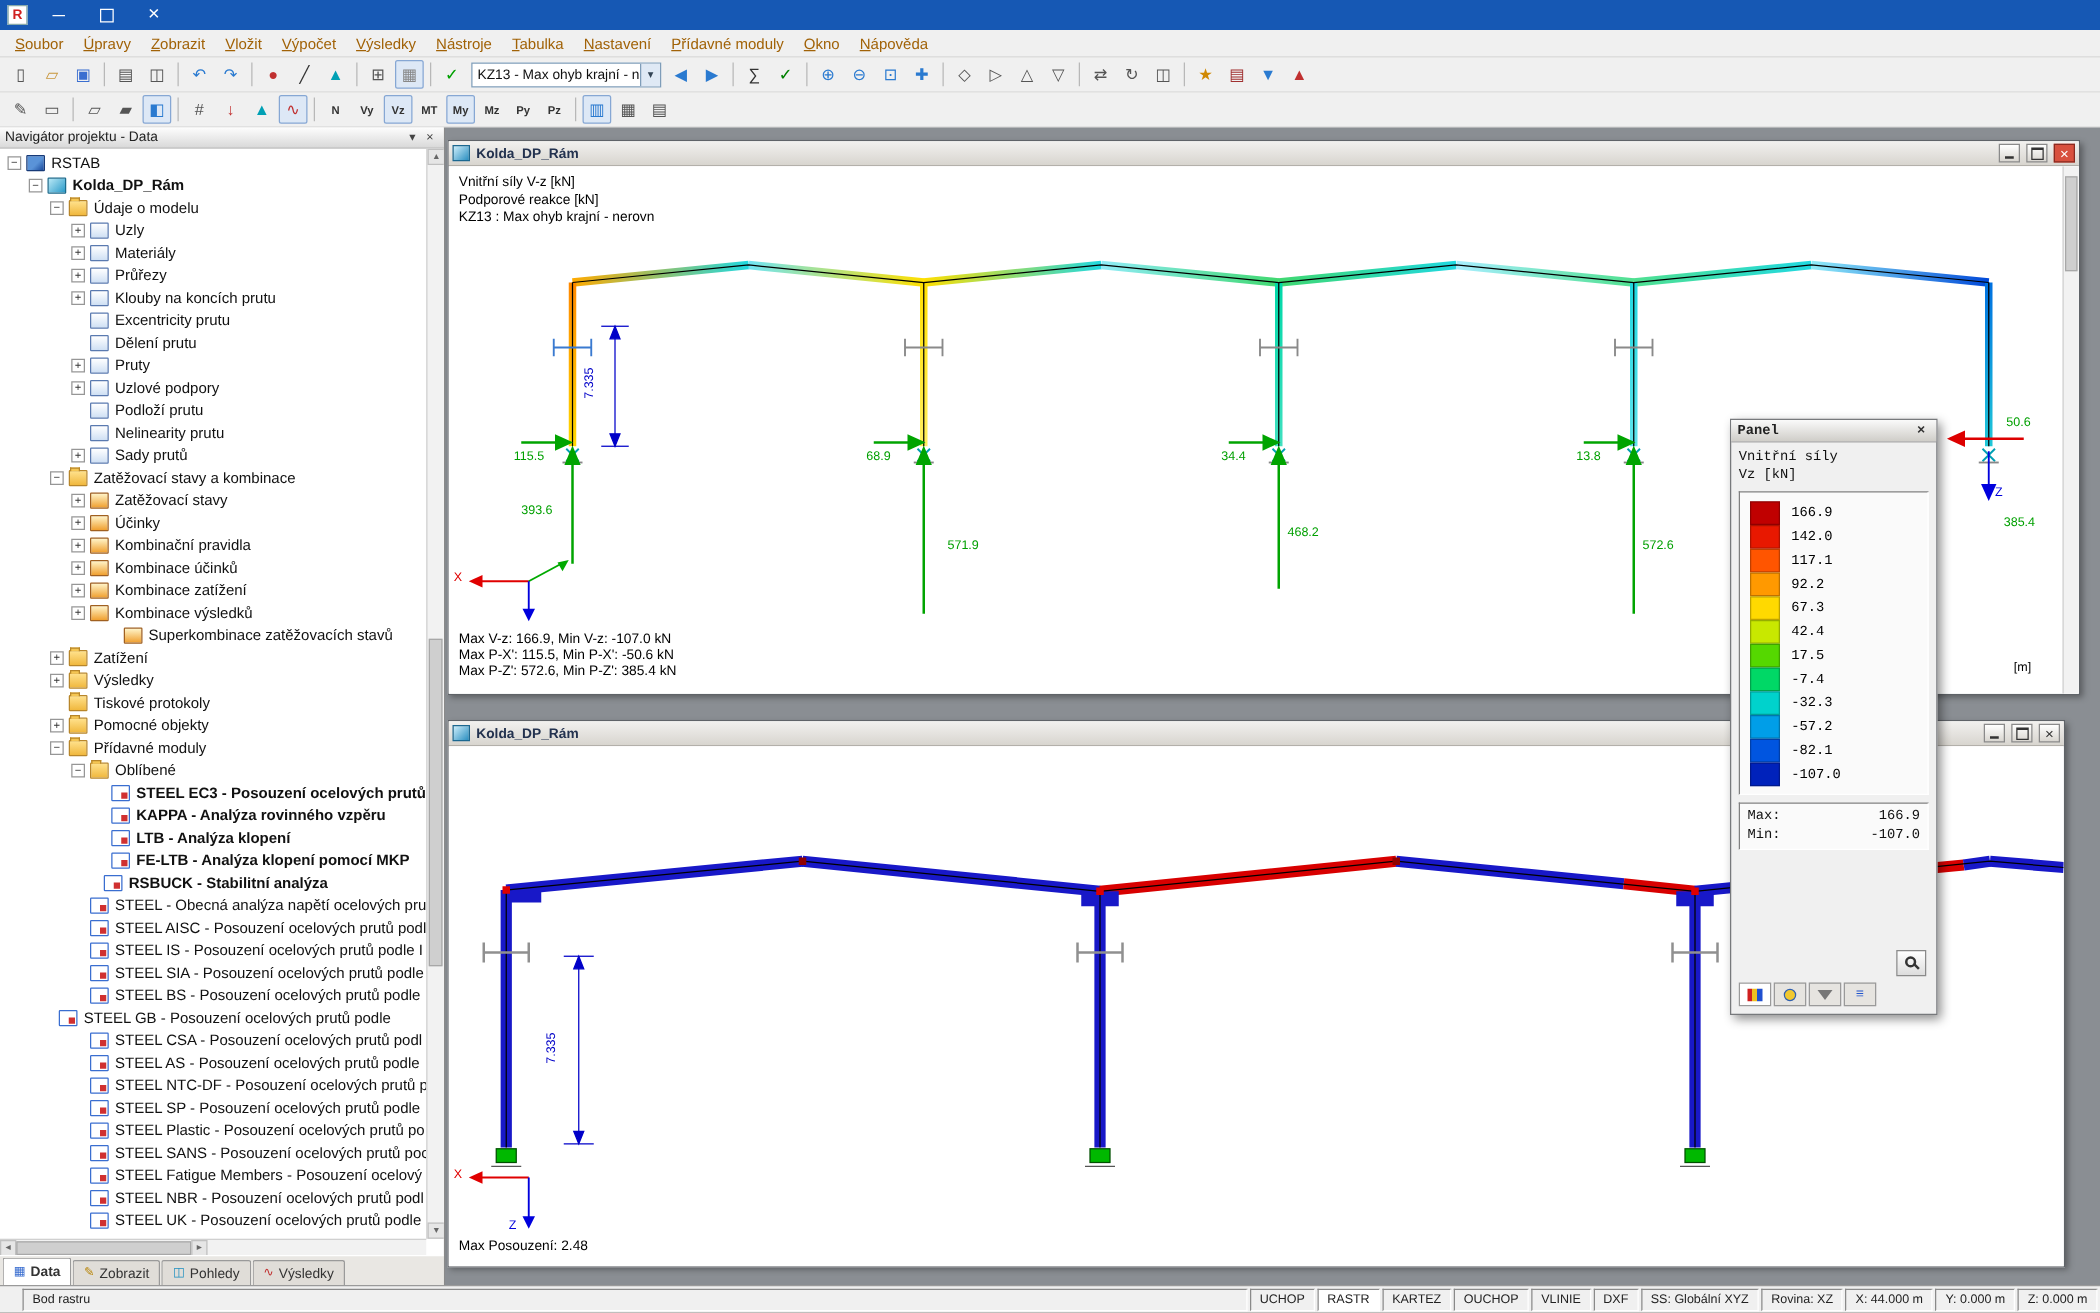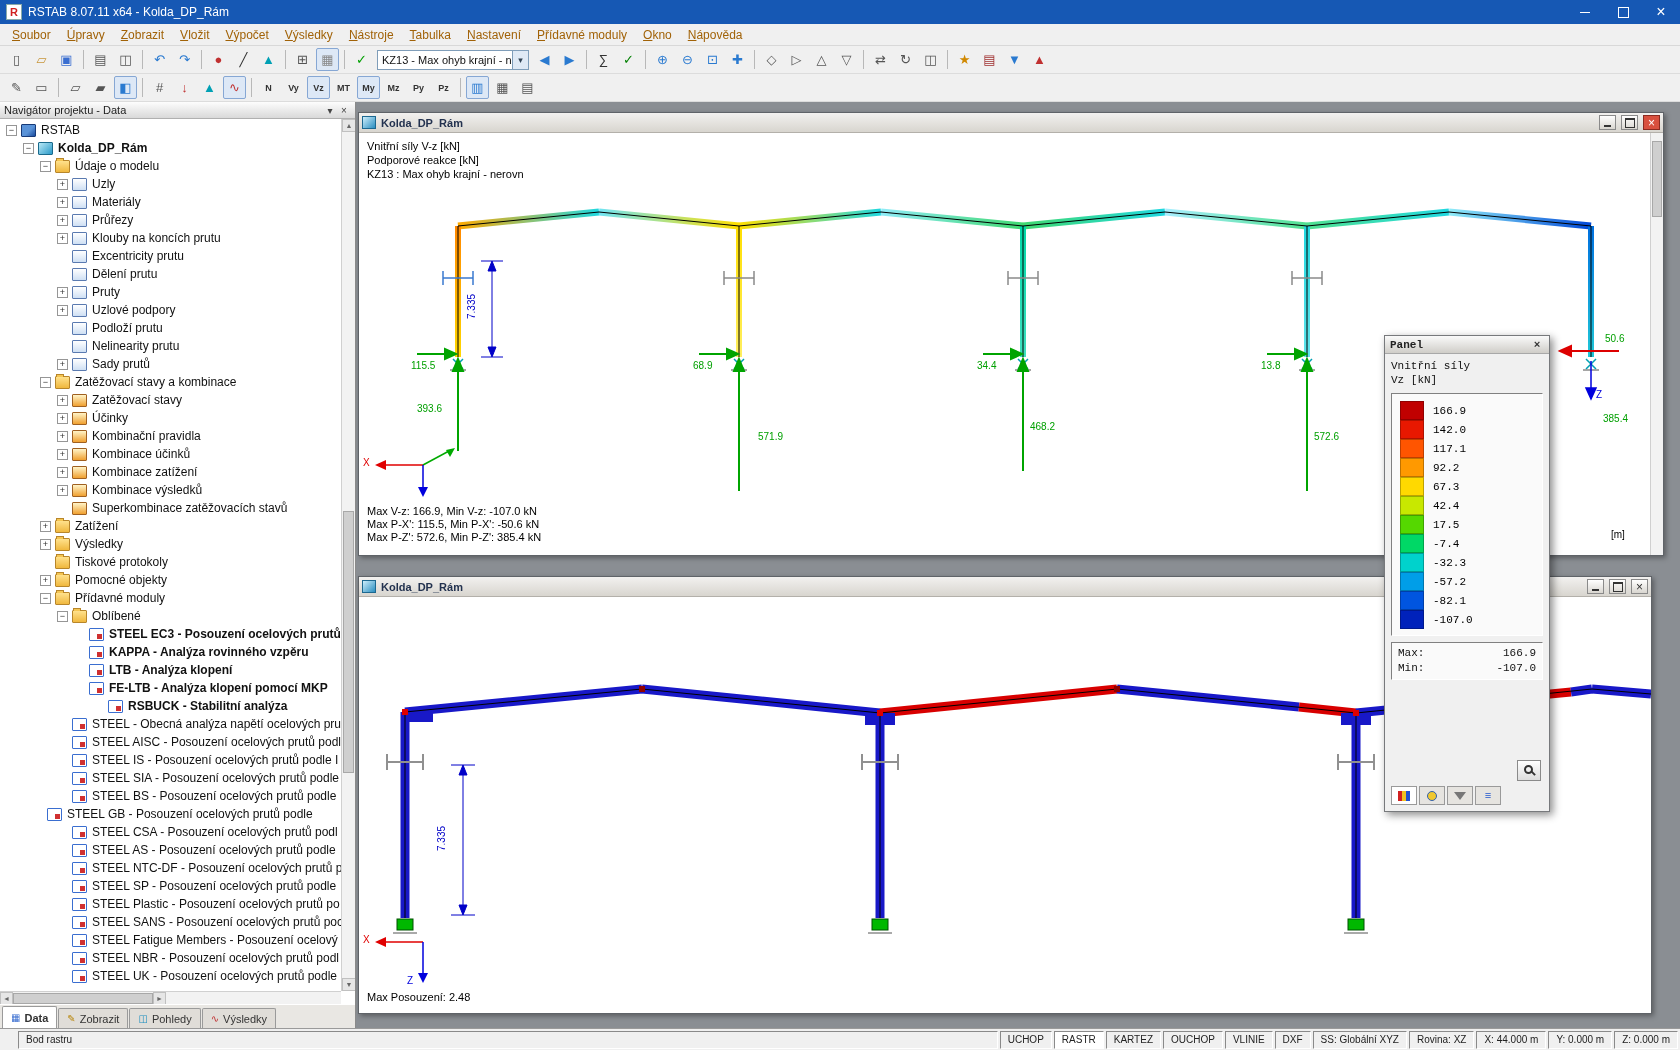--- a/index.html
+++ b/index.html
@@ -140,21 +140,20 @@
             font-size:10px; display:flex; align-items:center; padding:0 7px; white-space:nowrap; color:#222; }
   .sb-msg { flex:1;margin-left:16px; }
   .sb-toggle.pressed { background:#fff; }
   #sb-toggles, #sb-fields { display:flex; gap:2px; }
 </style>
 </head>
 <body>
 
 <div class="titlebar">
   <span class="app-icon"></span>
-  <span class="titlebar-title">RSTAB 8.07.11 x64 - Kolda_DP_Rám</span>
   <span class="cap-group">
     <span class="cap-win-btn cap-win-bt-min"></span>
     <span class="cap-win-btn cap-win-bt-max"></span>
     <span class="cap-win-btn cap-win-bt-close"></span>
   </span>
 </div>
 
 <div class="menubar" id="menu-items">
     <div class="menu-item">Soubor</div>
     <div class="menu-item">Úpravy</div>
@@ -360,21 +359,21 @@
           <div class="tree-row" style="padding-left: 57px;">
             <span class="expander">+</span>
             <span class="ticon ticon-load"></span>
             <span class="tlabel">Kombinace zatížení</span>
           </div>
           <div class="tree-row" style="padding-left: 57px;">
             <span class="expander">+</span>
             <span class="ticon ticon-load"></span>
             <span class="tlabel">Kombinace výsledků</span>
           </div>
-          <div class="tree-row" style="padding-left: 57px;">
+          <div class="tree-row" style="padding-left: 57px; justify-content: center;">
             <span class="expander none"></span>
             <span class="ticon ticon-load"></span>
             <span class="tlabel">Superkombinace zatěžovacích stavů</span>
           </div>
           <div class="tree-row" style="padding-left: 40px;">
             <span class="expander">+</span>
             <span class="ticon ticon-folder"></span>
             <span class="tlabel">Zatížení</span>
           </div>
           <div class="tree-row" style="padding-left: 40px;">
@@ -415,21 +414,21 @@
           <div class="tree-row bold" style="padding-left: 74px;">
             <span class="expander none"></span>
             <span class="ticon ticon-mod"></span>
             <span class="tlabel">LTB - Analýza klopení</span>
           </div>
           <div class="tree-row bold" style="padding-left: 74px;">
             <span class="expander none"></span>
             <span class="ticon ticon-mod"></span>
             <span class="tlabel">FE-LTB - Analýza klopení pomocí MKP</span>
           </div>
-          <div class="tree-row bold" style="padding-left: 93px;">
+          <div class="tree-row bold" style="padding-left: 68px;">
             <span class="expander none"></span>
             <span class="ticon ticon-mod"></span>
             <span class="tlabel">RSBUCK - Stabilitní analýza</span>
           </div>
           <div class="tree-row" style="padding-left: 57px;">
             <span class="expander none"></span>
             <span class="ticon ticon-mod"></span>
             <span class="tlabel">STEEL - Obecná analýza napětí ocelových pru</span>
           </div>
           <div class="tree-row" style="padding-left: 57px;">

